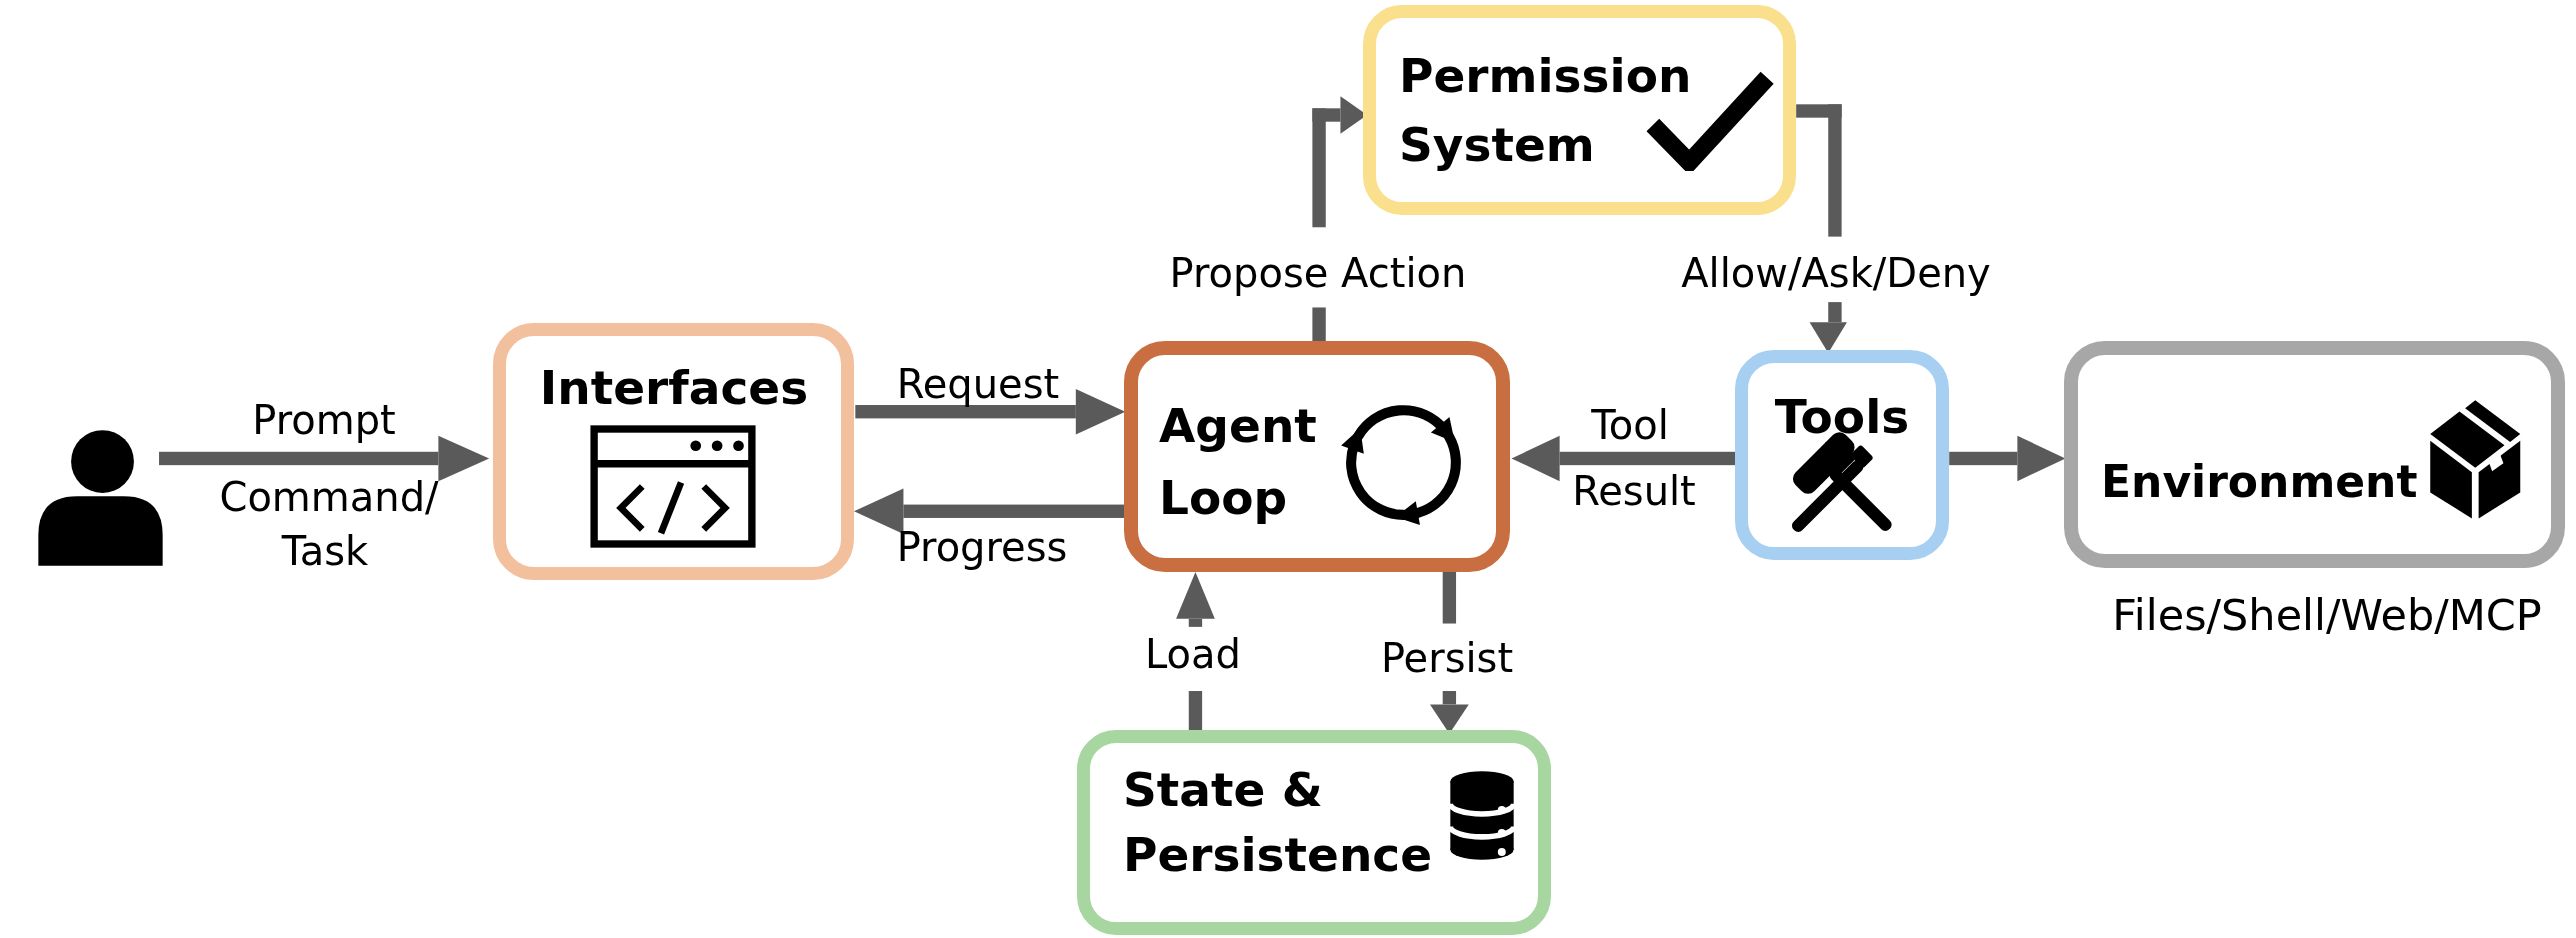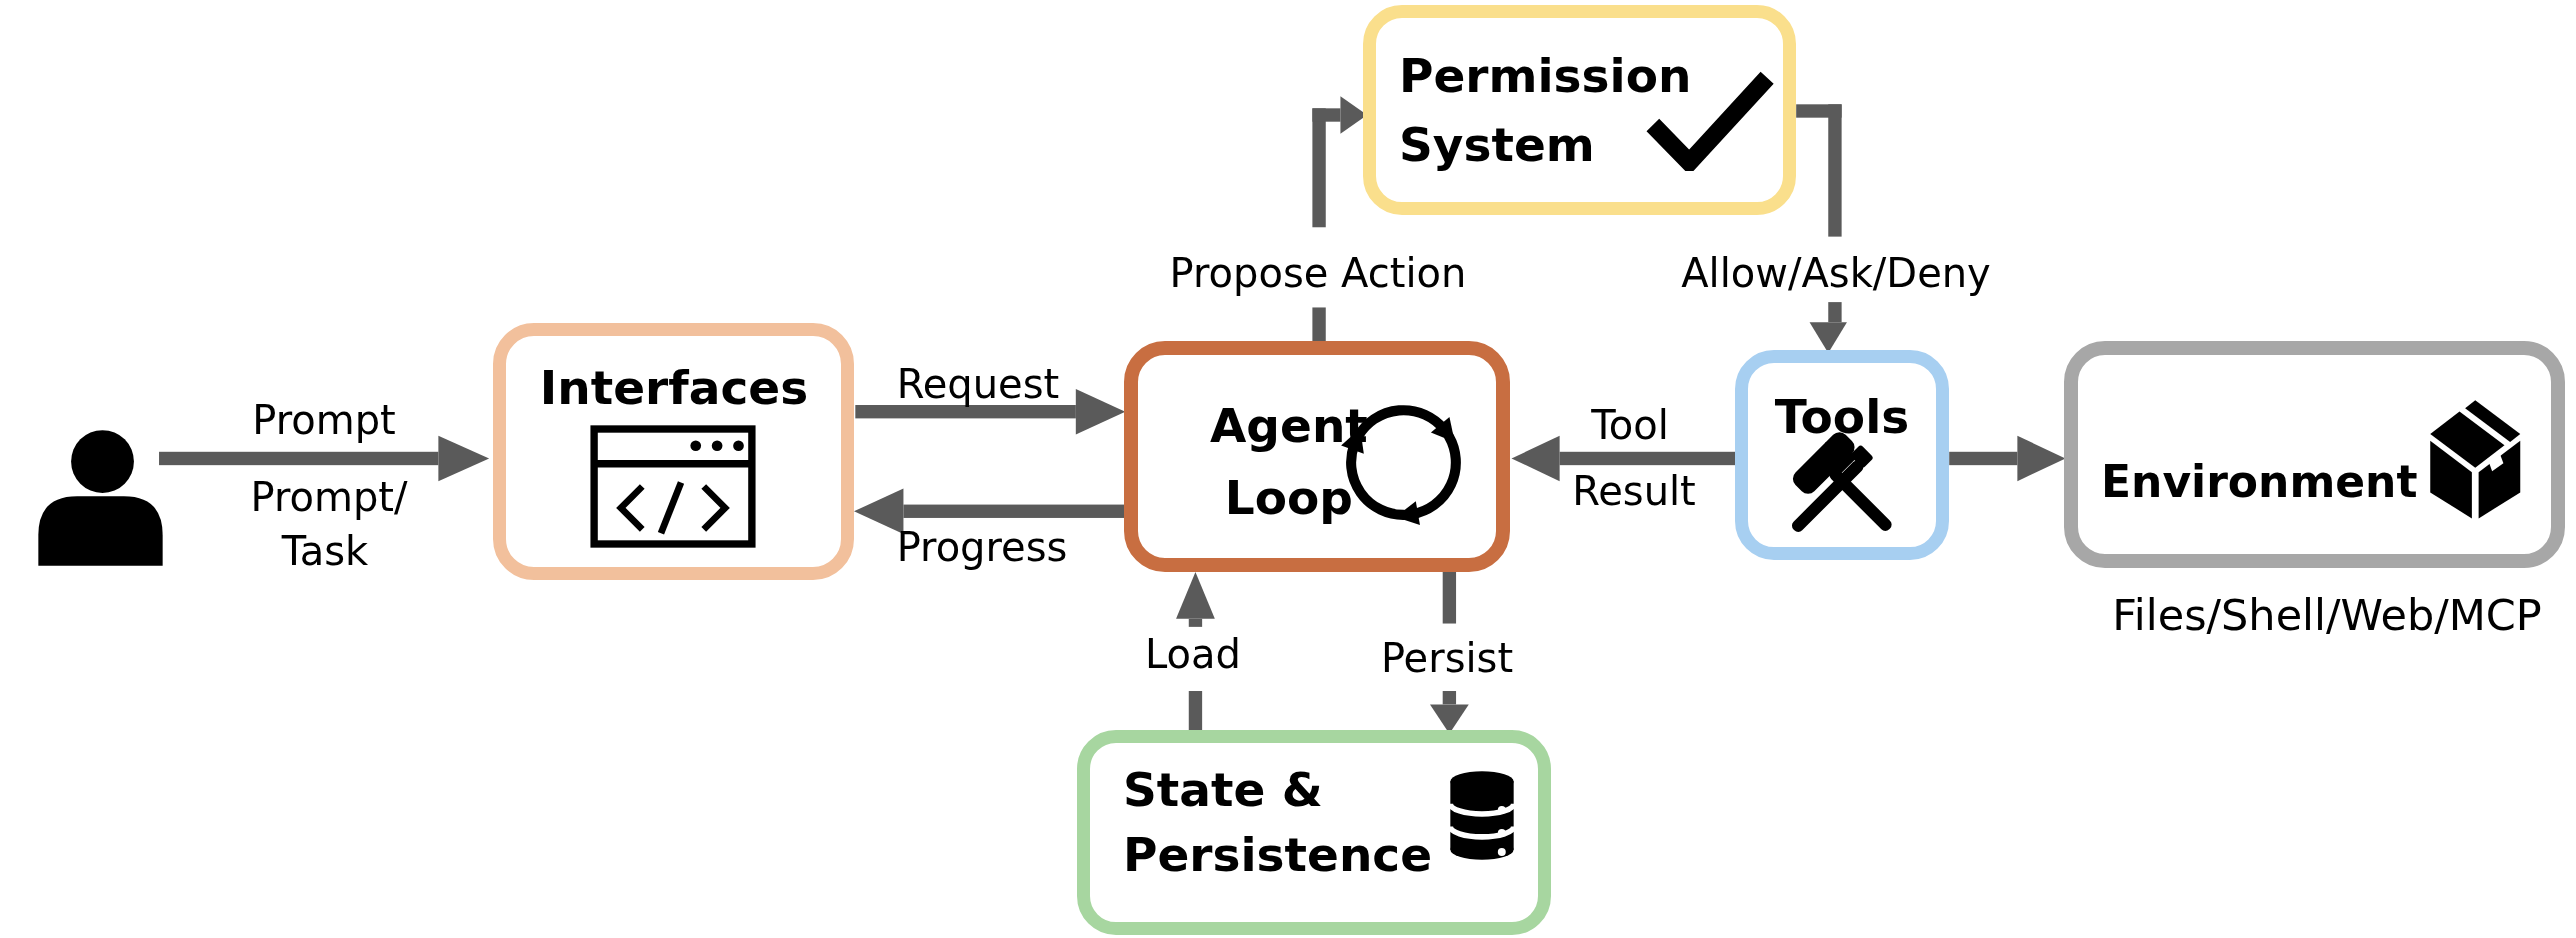--- a/index.html
+++ b/index.html
@@ -22,21 +22,21 @@
             border-color:var(--c-tools-border,#a7cff1);}
   .box-exec{left:2064px;top:341px;width:501px;height:227px;border-width:14.7px;border-radius:41px;
             border-color:var(--c-execution-border,#a7a7a7);}
   .box-state{left:1077px;top:730px;width:474px;height:205px;border-width:13.4px;border-radius:39px;
             border-color:var(--c-state-border,#a7d6a0);}
 
   .ttl{position:absolute;z-index:3;color:var(--c-text,#000);font-weight:700;font-size:47px;
        line-height:69px;white-space:nowrap;}
   .ttl-user{position:static;line-height:normal;}
   .ttl-interfaces{left:674px;top:353px;transform:translateX(-50%);}
-  .ttl-agent{left:1210px;top:390px;line-height:72px;text-align:center;}
+  .ttl-agent{left:1159px;top:390px;line-height:72px;}
   .ttl-permission{left:1399px;top:41px;}
   .ttl-tools{left:1842px;top:382px;transform:translateX(-50%);}
   .ttl-exec{left:2101px;top:378px;font-size:44px;}
   .ttl-state{left:1123px;top:757px;line-height:65px;}
 
   .lbl{position:absolute;z-index:3;color:var(--c-text,#000);font-size:40px;white-space:nowrap;
        transform:translate(-50%,-50%);}
   .lbl-prompt{left:324px;top:420px;}
   .lbl-command{left:329px;top:497px;}
   .lbl-task{left:325px;top:551px;}
@@ -196,21 +196,21 @@
     <rect x="10" y="17" width="80" height="86" fill="#000"></rect>
     <ellipse cx="50" cy="103" rx="40" ry="13" fill="#000"></ellipse>
     <path d="M10 45 A 40 13 0 0 0 90 45" fill="none" stroke="#fff" stroke-width="7"></path>
     <path d="M10 74 A 40 13 0 0 0 90 74" fill="none" stroke="#fff" stroke-width="7"></path>
     <circle cx="75" cy="53" r="5" fill="#fff"></circle>
     <circle cx="75" cy="82" r="5" fill="#fff"></circle>
     <circle cx="75" cy="106" r="5" fill="#fff"></circle>
   </svg>
 
   <div class="lbl lbl-prompt">Prompt</div>
-  <div class="lbl lbl-command">Prompt/</div>
+  <div class="lbl lbl-command">Command/</div>
   <div class="lbl lbl-task">Task</div>
   <div class="lbl lbl-request">Request</div>
   <div class="lbl lbl-progress">Progress</div>
   <div class="lbl lbl-allow">Allow/Ask/Deny</div>
   <div class="lbl lbl-propose">Propose Action</div>
   <div class="lbl lbl-tool">Tool</div>
   <div class="lbl lbl-result">Result</div>
   <div class="lbl lbl-load">Load</div>
   <div class="lbl lbl-persist">Persist</div>
   <div class="lbl lbl-files">Files/Shell/Web/MCP</div>

